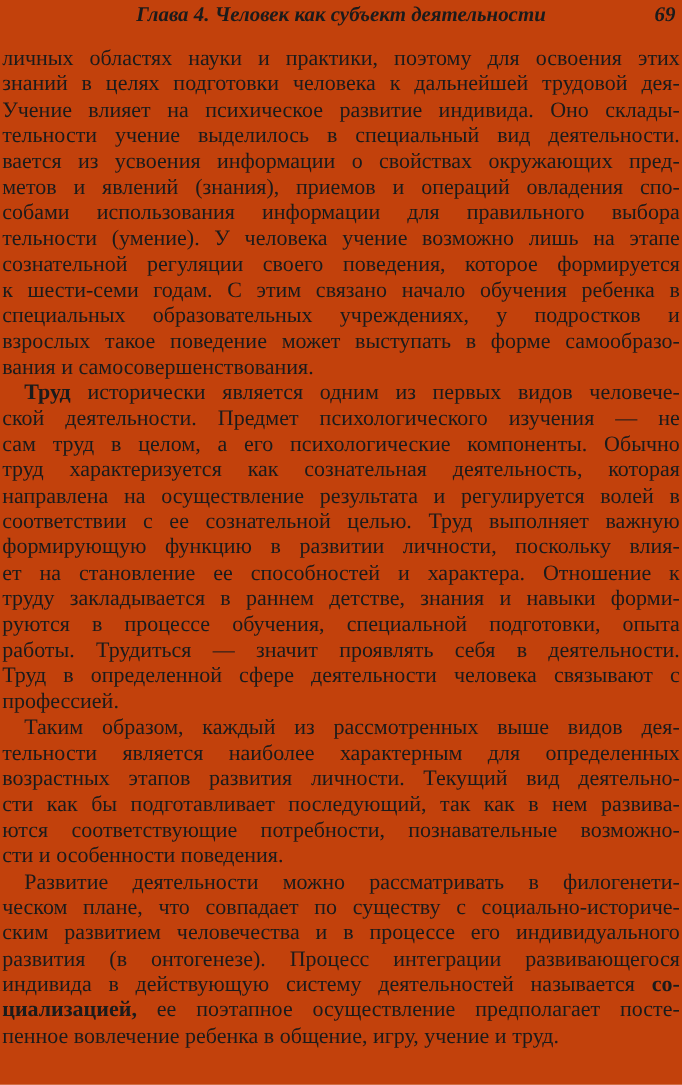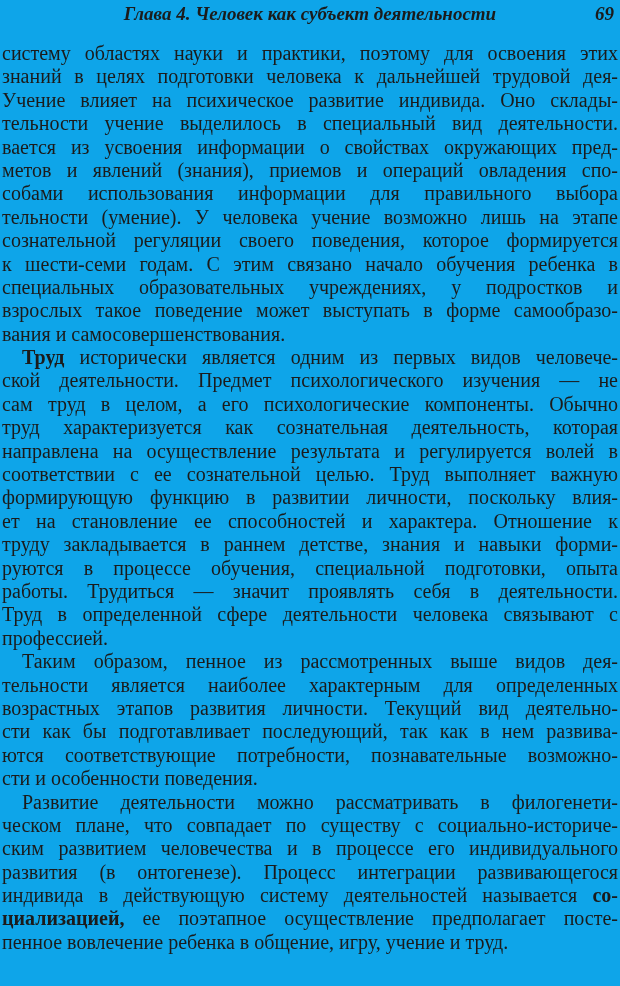--- a/index.html
+++ b/index.html
@@ -42,28 +42,28 @@
     overflow: hidden;
     white-space: normal;
   }
   .line.last { text-align-last: left; }
   .line.indent { text-indent: 20px; }
   .seg-b { font-weight: bold; }
 </style>
 </head>
 <body>
 
-<div class="page" style="background: #0ea5e9; color: rgb(27, 27, 27);">
+<div class="page" style="background: #c2410c; color: rgb(27, 27, 27);">
   <div class="running-head">
     <div class="chapter">Глава 4. Человек как субъект деятельности</div>
     <div class="folio">69</div>
   </div>
   <div class="body-text" id="body-text">
       <div class="para">
-        <div class="line"><span>систему областях науки и практики, поэтому для освоения этих</span></div>
+        <div class="line"><span>личных областях науки и практики, поэтому для освоения этих</span></div>
         <div class="line"><span>знаний в целях подготовки человека к дальнейшей трудовой дея-</span></div>
         <div class="line"><span>Учение влияет на психическое развитие индивида. Оно склады-</span></div>
         <div class="line"><span>тельности учение выделилось в специальный вид деятельности.</span></div>
         <div class="line"><span>вается из усвоения информации о свойствах окружающих пред-</span></div>
         <div class="line"><span>метов и явлений (знания), приемов и операций овладения спо-</span></div>
         <div class="line"><span>собами использования информации для правильного выбора</span></div>
         <div class="line"><span>тельности (умение). У человека учение возможно лишь на этапе</span></div>
         <div class="line"><span>сознательной регуляции своего поведения, которое формируется</span></div>
         <div class="line"><span>к шести-семи годам. С этим связано начало обучения ребенка в</span></div>
         <div class="line"><span>специальных образовательных учреждениях, у подростков и</span></div>
@@ -79,21 +79,21 @@
         <div class="line"><span>соответствии с ее сознательной целью. Труд выполняет важную</span></div>
         <div class="line"><span>формирующую функцию в развитии личности, поскольку влия-</span></div>
         <div class="line"><span>ет на становление ее способностей и характера. Отношение к</span></div>
         <div class="line"><span>труду закладывается в раннем детстве, знания и навыки форми-</span></div>
         <div class="line"><span>руются в процессе обучения, специальной подготовки, опыта</span></div>
         <div class="line"><span>работы. Трудиться — значит проявлять себя в деятельности.</span></div>
         <div class="line"><span>Труд в определенной сфере деятельности человека связывают с</span></div>
         <div class="line last"><span>профессией.</span></div>
       </div>
       <div class="para">
-        <div class="line indent"><span>Таким образом, пенное из рассмотренных выше видов дея-</span></div>
+        <div class="line indent"><span>Таким образом, каждый из рассмотренных выше видов дея-</span></div>
         <div class="line"><span>тельности является наиболее характерным для определенных</span></div>
         <div class="line"><span>возрастных этапов развития личности. Текущий вид деятельно-</span></div>
         <div class="line"><span>сти как бы подготавливает последующий, так как в нем развива-</span></div>
         <div class="line"><span>ются соответствующие потребности, познавательные возможно-</span></div>
         <div class="line last"><span>сти и особенности поведения.</span></div>
       </div>
       <div class="para">
         <div class="line indent"><span>Развитие деятельности можно рассматривать в филогенети-</span></div>
         <div class="line"><span>ческом плане, что совпадает по существу с социально-историче-</span></div>
         <div class="line"><span>ским развитием человечества и в процессе его индивидуального</span></div>

